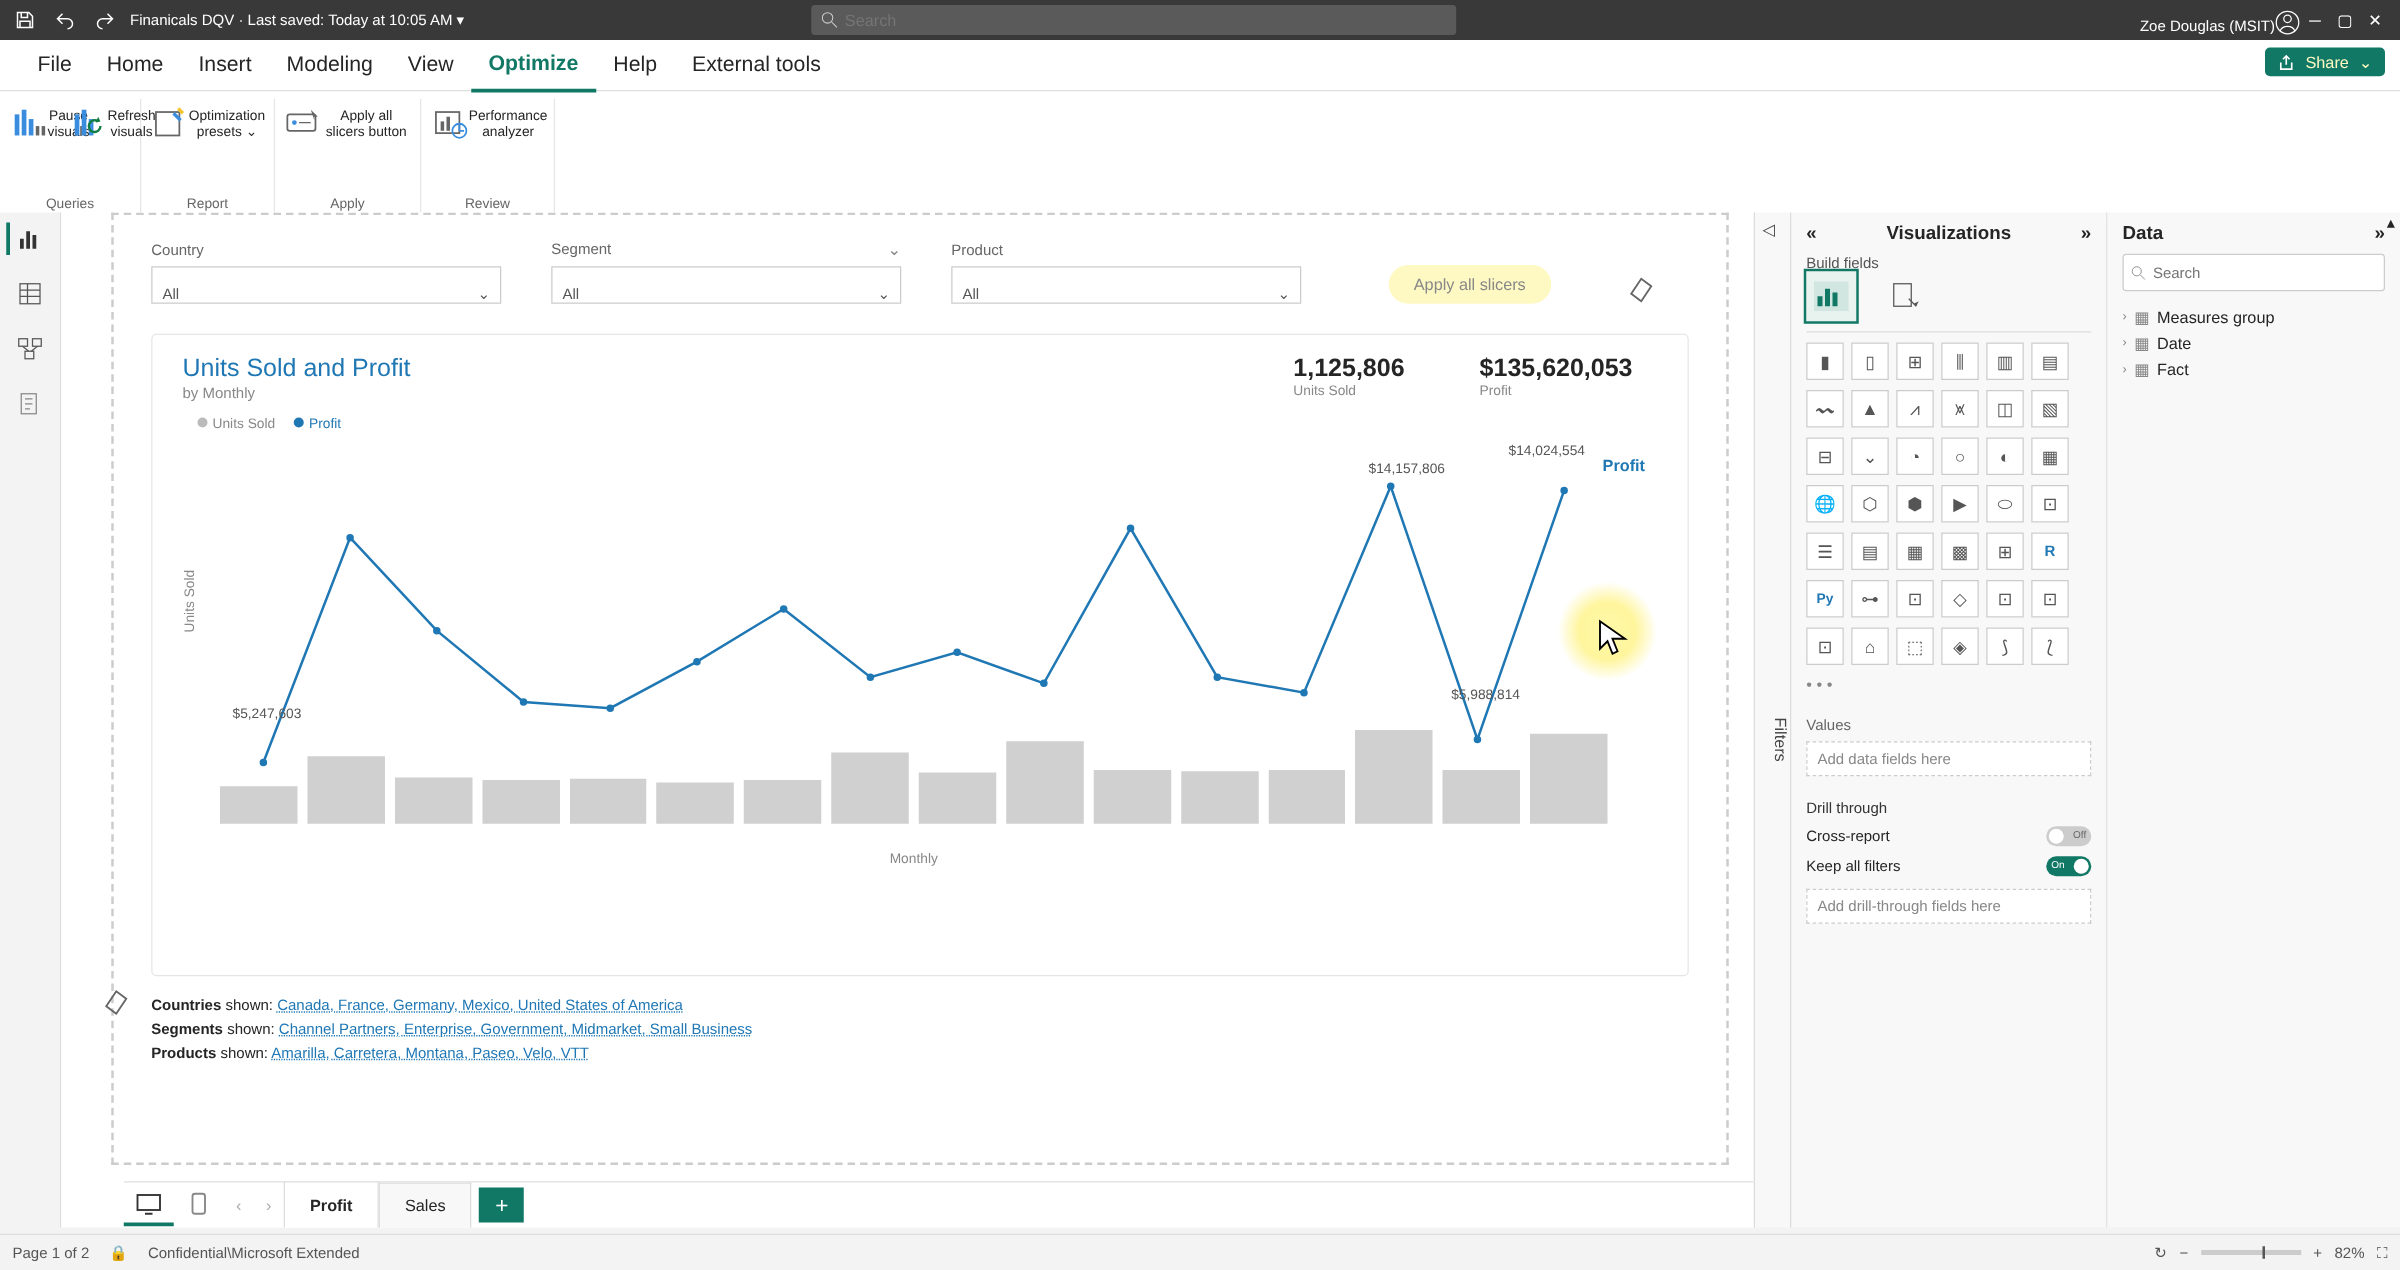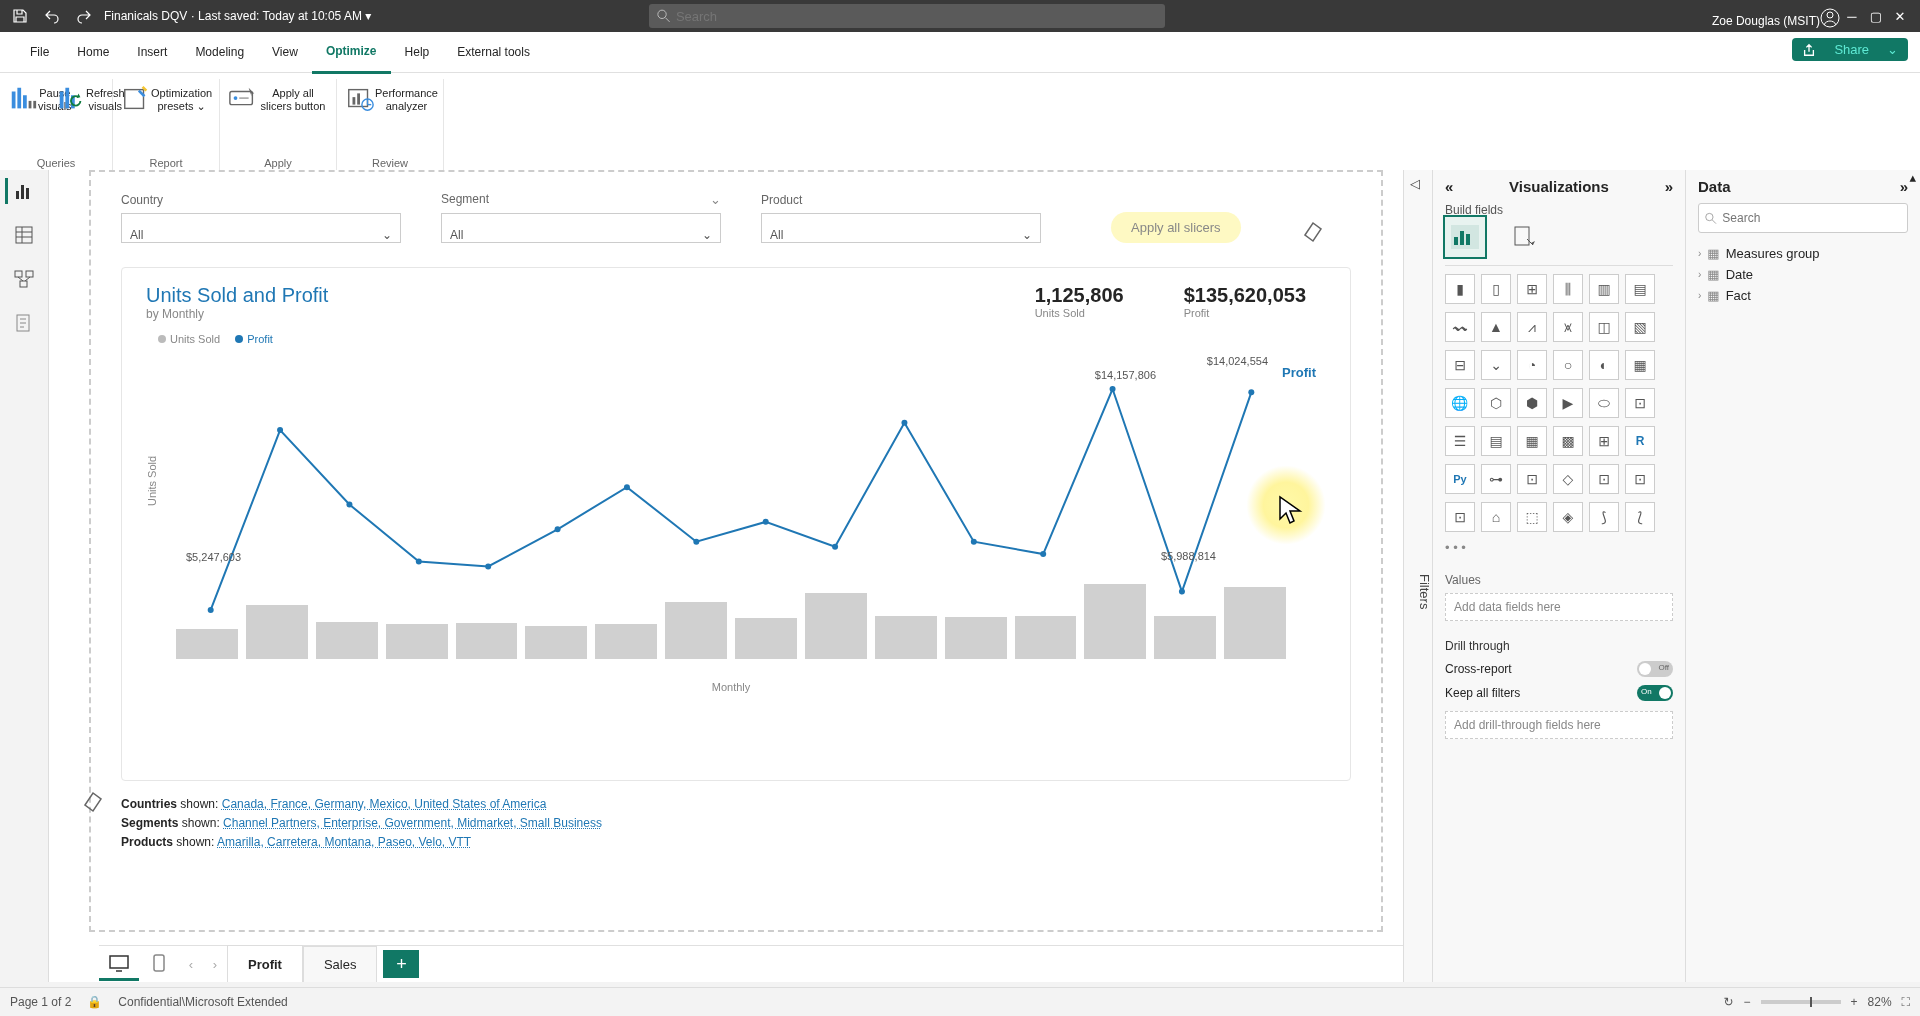--- a/index.html
+++ b/index.html
@@ -3,23 +3,23 @@
 <meta charset="utf-8">
 <style>
 html,body{margin:0;padding:0;font-family:"Segoe UI",Arial,sans-serif;font-size:13px;color:#252525;background:#f3f3f3;overflow:hidden;height:1016px;width:1920px}
 .titlebar{height:32px;background:#393939;color:#fff;display:flex;align-items:center;padding:0 8px;gap:8px}
 .titlebar .icon-btn{width:24px;height:24px;display:flex;align-items:center;justify-content:center;color:#fff;cursor:pointer}
 .doc-title{font-size:12px;color:#fff}
 .search-box{margin:0 auto;width:500px;height:24px;background:#5a5a5a;border-radius:3px;display:flex;align-items:center;padding:0 8px;color:#ccc}
 .search-box input{background:transparent;border:none;outline:none;color:#ccc;width:100%;font-size:13px}
 .user-area{display:flex;align-items:flex-end;gap:0;margin-left:auto}
 .tabs{height:40px;background:#fff;display:flex;align-items:center;padding:0 16px;border-bottom:1px solid #e0e0e0;position:relative}
-.tab{padding:0 14px;height:40px;display:flex;align-items:center;cursor:pointer;font-size:12px}
+.tab{padding:0 14px;height:40px;display:flex;align-items:center;cursor:pointer;font-size:17px}
 .tab.active{border-bottom:3px solid #117865;color:#117865;font-weight:600}
-.share-btn{position:absolute;right:12px;top:6px;background:#117865;color:#5eead4;padding:4px 10px;border-radius:4px;display:flex;align-items:center;gap:18px;cursor:pointer;font-size:13px}
+.share-btn{position:absolute;right:12px;top:6px;background:#117865;color:#fef9c3;padding:4px 10px;border-radius:4px;display:flex;align-items:center;gap:8px;cursor:pointer;font-size:13px}
 .ribbon{height:98px;background:#fff;display:flex;align-items:flex-start;padding-top:6px;border-bottom:1px solid #e0e0e0}
 .ribbon-group{display:flex;flex-direction:column;align-items:center;border-right:1px solid #e6e6e6;padding:0 8px;height:92px}
 .ribbon-group .buttons{display:flex;gap:0}
 .ribbon-btn{display:flex;flex-direction:row;align-items:center;justify-content:flex-start;width:64px;cursor:pointer;padding-top:4px}
 .ribbon-btn .ricon{width:32px;height:32px;display:flex;align-items:center;justify-content:center}
 .ribbon-btn .rlabel{font-size:11px;text-align:center;line-height:1.2;margin-top:2px}
 .ribbon-group .group-label{font-size:11px;color:#666;margin-top:auto;padding-bottom:2px}
 .workspace{position:absolute;top:170px;bottom:34px;left:0;right:0;display:flex}
 .left-rail{width:48px;background:#f3f3f3;border-right:1px solid #ddd;display:flex;flex-direction:column;align-items:center;padding-top:8px;gap:18px}
 .left-rail .rail-icon{width:26px;height:26px;display:flex;align-items:center;justify-content:center;cursor:pointer;color:#555}
@@ -355,21 +355,21 @@
               <circle cx="589.6875" cy="142.86582089176557" r="3" fill="#1f77b4"></circle>
               <circle cx="659.0625" cy="167.66437106169815" r="3" fill="#1f77b4"></circle>
               <circle cx="728.4375" cy="43.67162021203541" r="3" fill="#1f77b4"></circle>
               <circle cx="797.8125" cy="162.7046610277116" r="3" fill="#1f77b4"></circle>
               <circle cx="867.1875" cy="175.1039361126779" r="3" fill="#1f77b4"></circle>
               <circle cx="936.5625" cy="10" r="3" fill="#1f77b4"></circle>
               <circle cx="1005.9375" cy="212.57915794977757" r="3" fill="#1f77b4"></circle>
               <circle cx="1075.3125" cy="13.304456407243833" r="3" fill="#1f77b4"></circle>
             </svg>
           <div class="profit-label" style="right:-30px;top:10px">Profit</div>
-          <div class="data-label" style="left:10px;top:196px">$5,247,603</div>
+          <div class="data-label" style="left:10px;top:210px">$5,247,603</div>
           <div class="data-label" style="right:130px;top:14px">$14,157,806</div>
           <div class="data-label" style="right:70px;top:195px">$5,988,814</div>
           <div class="data-label" style="right:18px;top:0px">$14,024,554</div>
           <div class="x-title">Monthly</div>
           <div class="yellow-spot" style="right:-40px;top:110px"></div>
           <div class="cursor-arrow" style="right:-20px;top:140px">
               <svg width="28" height="30" viewBox="0 0 28 30">
                 <path d="M2 2l0 22 6-6 4 10 4-2-4-10 10 0z" fill="#fff" stroke="#000" stroke-width="1.5"></path>
               </svg>
             </div>

